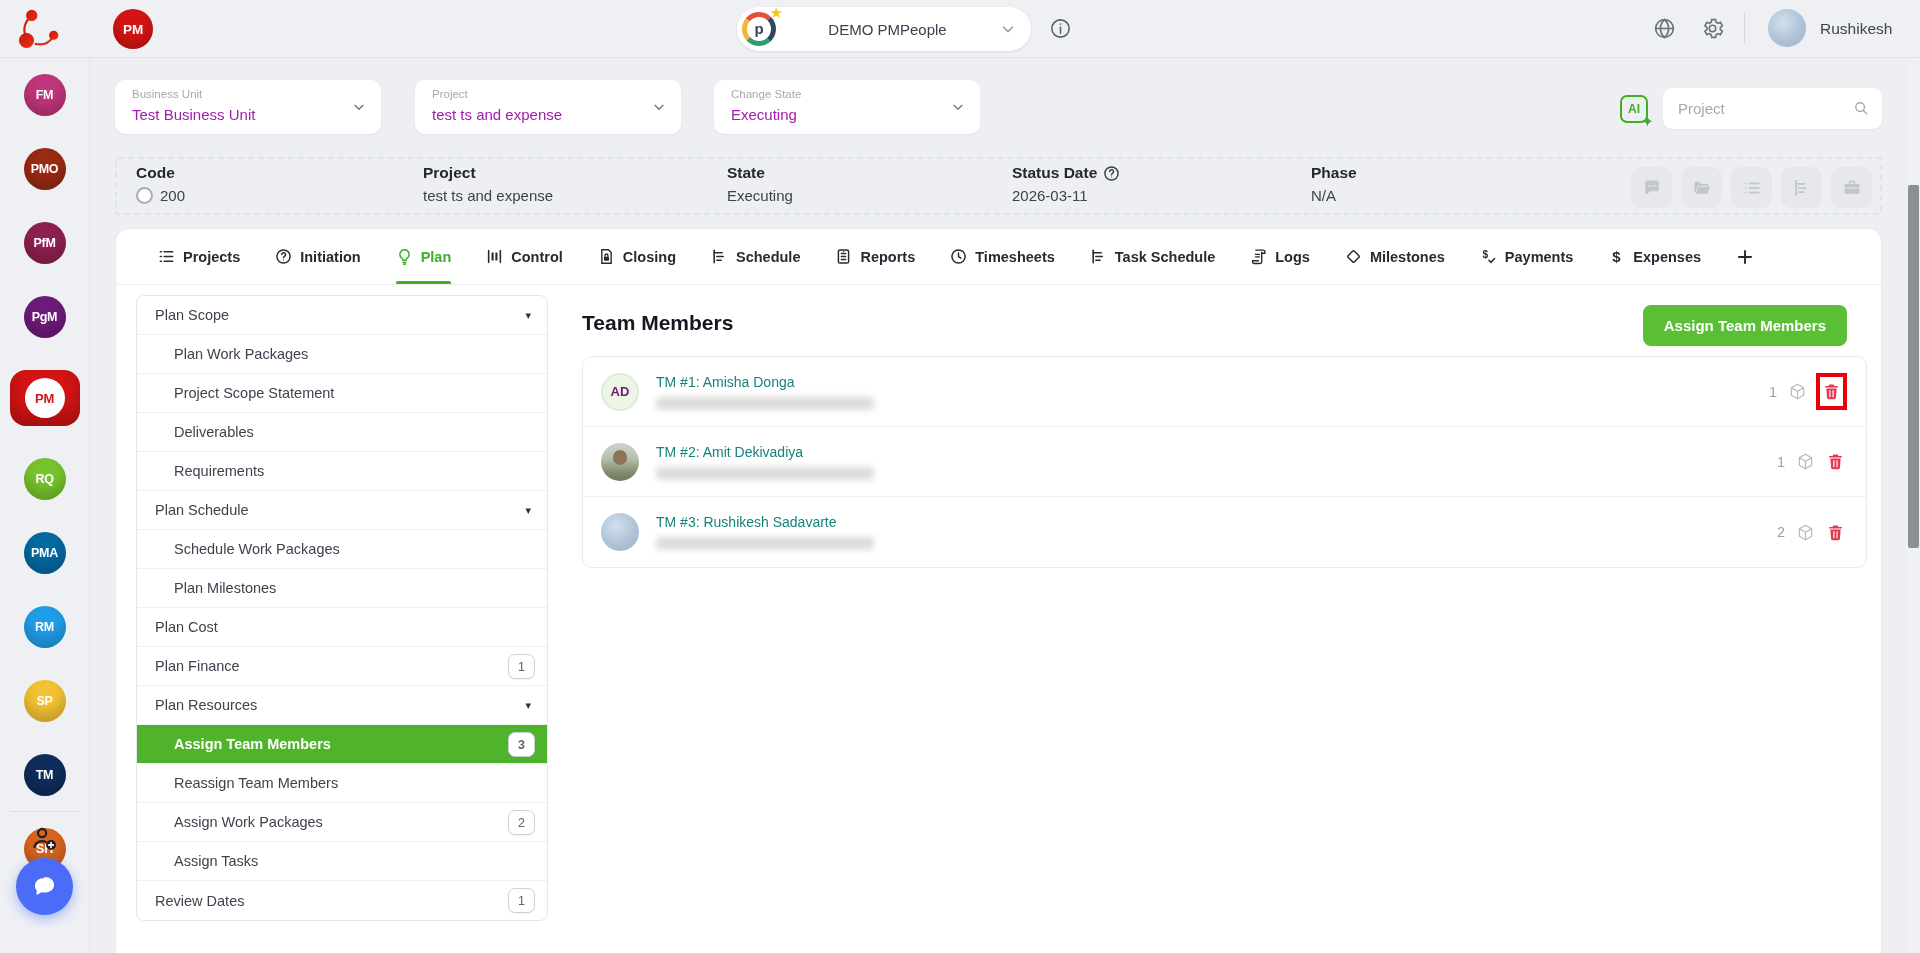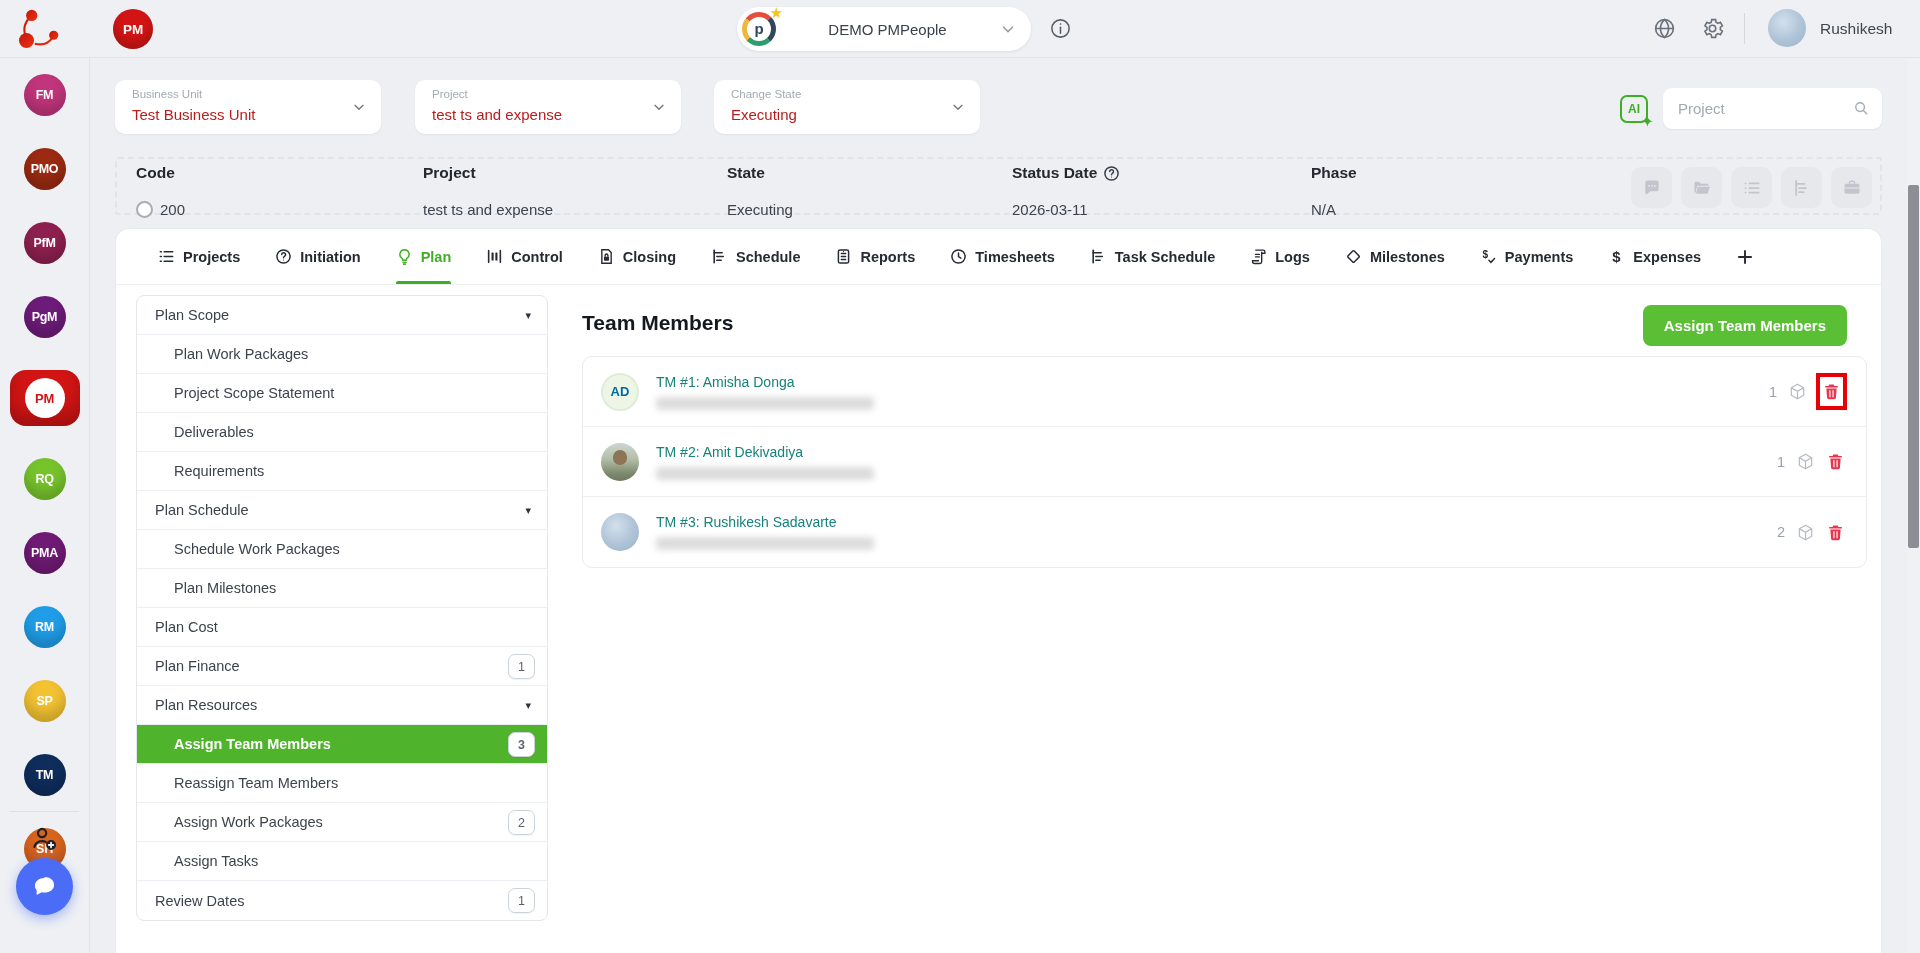--- a/index.html
+++ b/index.html
@@ -45,40 +45,40 @@
   .chat-fab{position:absolute;left:16px;top:800px;width:57px;height:57px;border-radius:50%;border:none;cursor:pointer;
      background:var(--fab-blue,#4a6cf7);display:flex;align-items:center;justify-content:center;
      box-shadow:0 4px 12px rgba(74,108,247,.45);}
   .chat-fab .icon{width:27px;height:27px;}
 
   
   .filter-card{position:absolute;top:80px;width:266px;height:54px;background:#fff;border-radius:10px;cursor:pointer;
      box-shadow:0 1px 2px rgba(20,30,50,.06);}
   .fc1{left:115px}.fc2{left:415px}.fc3{left:714px}
   .f-label{position:absolute;left:17px;top:8px;font-size:11.5px;color:#a3a9b3;}
-  .f-value{position:absolute;left:17px;top:26px;font-size:15px;color:#b91c1c;}
+  .f-value{position:absolute;left:17px;top:26px;font-size:15px;color:#a21caf;}
   .f-chevron{position:absolute;right:14px;top:19px;width:16px;height:16px;color:#6d747e;}
   .ai-badge{position:absolute;left:1620px;top:95px;width:28px;height:28px;border:2.4px solid var(--tab-green,#3fae24);
      border-radius:7px;color:var(--tab-green,#3fae24);font-weight:800;font-size:12px;display:flex;align-items:center;
      justify-content:center;cursor:pointer;}
   .ai-spark{position:absolute;right:-7px;bottom:-8px;font-size:13px;font-style:normal;}
   .search-box{position:absolute;left:1663px;top:88px;width:219px;height:41px;background:#fff;border-radius:9px;
      box-shadow:0 1px 2px rgba(20,30,50,.06);}
   .search-box input{position:absolute;inset:0;border:none;background:transparent;padding:0 40px 0 15px;font-size:15px;
      color:#333;outline:none;font-family:inherit;border-radius:9px;}
   .search-box input::placeholder{color:#a3a9b3;}
   .search-ic{position:absolute;right:12px;top:11px;width:18px;height:18px;color:#a3a9b3;}
 
   
   .info-box{position:absolute;left:115px;top:157px;width:1767px;height:58px;border:2px dashed #dfe3ea;border-radius:3px;}
   .info-col{position:absolute;top:5px;}
   .ic0{left:19px}.ic1{left:306px}.ic2{left:610px}.ic3{left:895px}.ic4{left:1194px}
   .info-label{font-size:15.5px;font-weight:700;color:#23272e;display:flex;align-items:center;gap:6px;}
   .help-ic{width:17px;height:17px;color:#3a4049;cursor:pointer;}
-  .info-value{margin-top:19px;font-size:15px;color:#3c434c;display:flex;align-items:center;gap:7px;}
+  .info-value{margin-top:5px;font-size:15px;color:#3c434c;display:flex;align-items:center;gap:7px;}
   .radio{width:17px;height:17px;border:2px solid #a7adb6;border-radius:50%;background:#fff;flex:none;cursor:pointer;}
   .info-actions{position:absolute;right:8px;top:8px;display:flex;gap:9px;}
   .pa-btn{width:41px;height:41px;border:none;border-radius:10px;background:#e6e8eb;color:#c2c6cc;
      display:flex;align-items:center;justify-content:center;cursor:default;}
   .pa-btn .icon{width:20px;height:20px;}
 
   
   .content-card{position:absolute;left:115px;top:228px;width:1767px;height:725px;background:#fff;
      border:1px solid #e8eaee;border-bottom:none;border-radius:14px 14px 0 0;overflow:hidden;}
   .tabbar{position:absolute;left:0;top:0;width:100%;height:56px;border-bottom:1px solid #eceef2;display:flex;
@@ -104,21 +104,21 @@
   .nav-selected{background:var(--selected-green,#4fb42c);color:#fff;font-weight:600;}
 
   
   .tm-title{position:absolute;left:466px;top:82px;font-size:21px;font-weight:700;color:#14181f;margin:0;}
   .assign-btn{position:absolute;right:34px;top:76px;height:41px;padding:0 21px;background:var(--accent-green,#5abf35);
      color:#fff;border:none;border-radius:8px;font-size:15px;font-weight:600;font-family:inherit;cursor:pointer;}
   .tm-list{position:absolute;left:466px;right:14px;top:127px;border:1px solid #e8ebef;border-radius:10px;background:#fff;}
   .tm-row{position:relative;height:70px;border-bottom:1px solid #eef0f3;display:flex;align-items:center;padding-left:18px;}
   .tm-row:last-child{border-bottom:none;}
   .avatar{width:38px;height:38px;border-radius:50%;flex:none;overflow:hidden;position:relative;}
-  .avatar-initials{background:#edf5e6;border:2px solid #e0edd6;color:#0369a1;font-size:13px;font-weight:700;
+  .avatar-initials{background:#edf5e6;border:2px solid #e0edd6;color:#701a75;font-size:13px;font-weight:700;
      display:flex;align-items:center;justify-content:center;}
   .avatar-photo-amit{background:linear-gradient(180deg,#ccd6d2 0%,#b3bfa8 42%,#7d8a6d 80%,#6d7a60 100%);}
   .avatar-photo-amit::after{content:"";position:absolute;left:50%;top:20%;width:38%;height:38%;margin-left:-19%;
      border-radius:50%;background:#8c7457;}
   .avatar-photo-rushikesh{background:radial-gradient(circle at 40% 35%,#d3e0ec,#aec3d7 55%,#9cb2c9);}
   .tm-info{margin-left:17px;}
   .tm-name{font-size:14px;font-weight:500;color:var(--link-teal,#17827b);cursor:pointer;}
   .blur-bar{width:218px;height:13px;border-radius:4px;background:#dcdcdc;filter:blur(3px);margin-top:7px;}
   .tm-controls{position:absolute;right:21px;display:flex;align-items:center;gap:11px;}
   .tm-count{font-size:14.5px;color:#9aa1ab;}
@@ -193,21 +193,21 @@
   <nav class="sidebar">
     <div class="role-list">
         <div class="role" style="background: rgb(192, 53, 123);">FM</div>
         <div class="role" style="background: rgb(154, 42, 18);">PMO</div>
         <div class="role" style="background: rgb(142, 32, 80);">PfM</div>
         <div class="role" style="background: rgb(109, 27, 120);">PgM</div>
         <div class="role role-active" style="background: rgb(210, 20, 20);">
           <div class="role-inner" style="color: rgb(210, 20, 20);">PM</div>
         </div>
         <div class="role" style="background: rgb(119, 195, 44);">RQ</div>
-        <div class="role" style="background: #701a75;">PMA</div>
+        <div class="role" style="background: #0369a1;">PMA</div>
         <div class="role" style="background: rgb(31, 157, 232);">RM</div>
         <div class="role" style="background: rgb(242, 194, 50);">SP</div>
         <div class="role" style="background: rgb(14, 45, 92);">TM</div>
         <div class="role" style="background: rgb(217, 100, 30);">SH</div>
       </div>
     <div class="sidebar-rule"></div>
     <span class="icon person-add">
         <svg viewBox="0 0 24 24" fill="none" stroke="currentColor" stroke-width="1.8">
           <circle cx="10" cy="7.5" r="3.4"></circle>
           <path d="M3.6 19c.8-3.1 3.3-4.9 6.4-4.9 1.1 0 2.2.2 3.1.7" stroke-linecap="round"></path>

